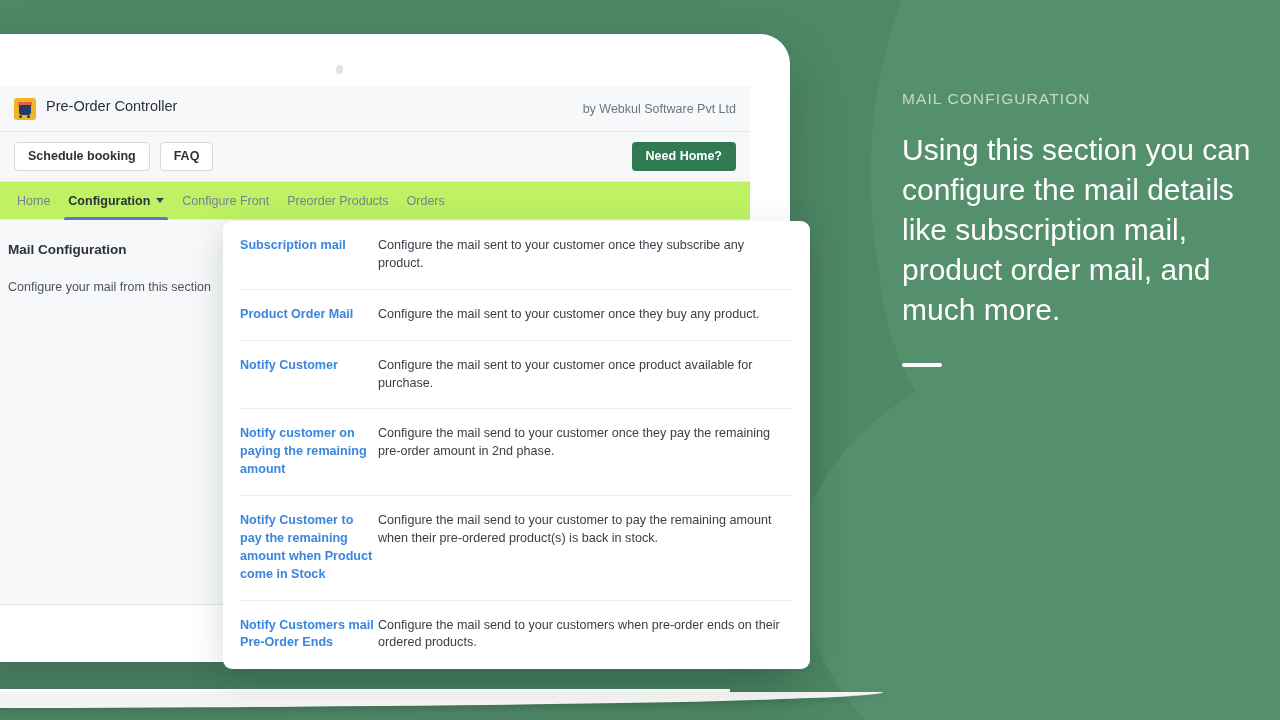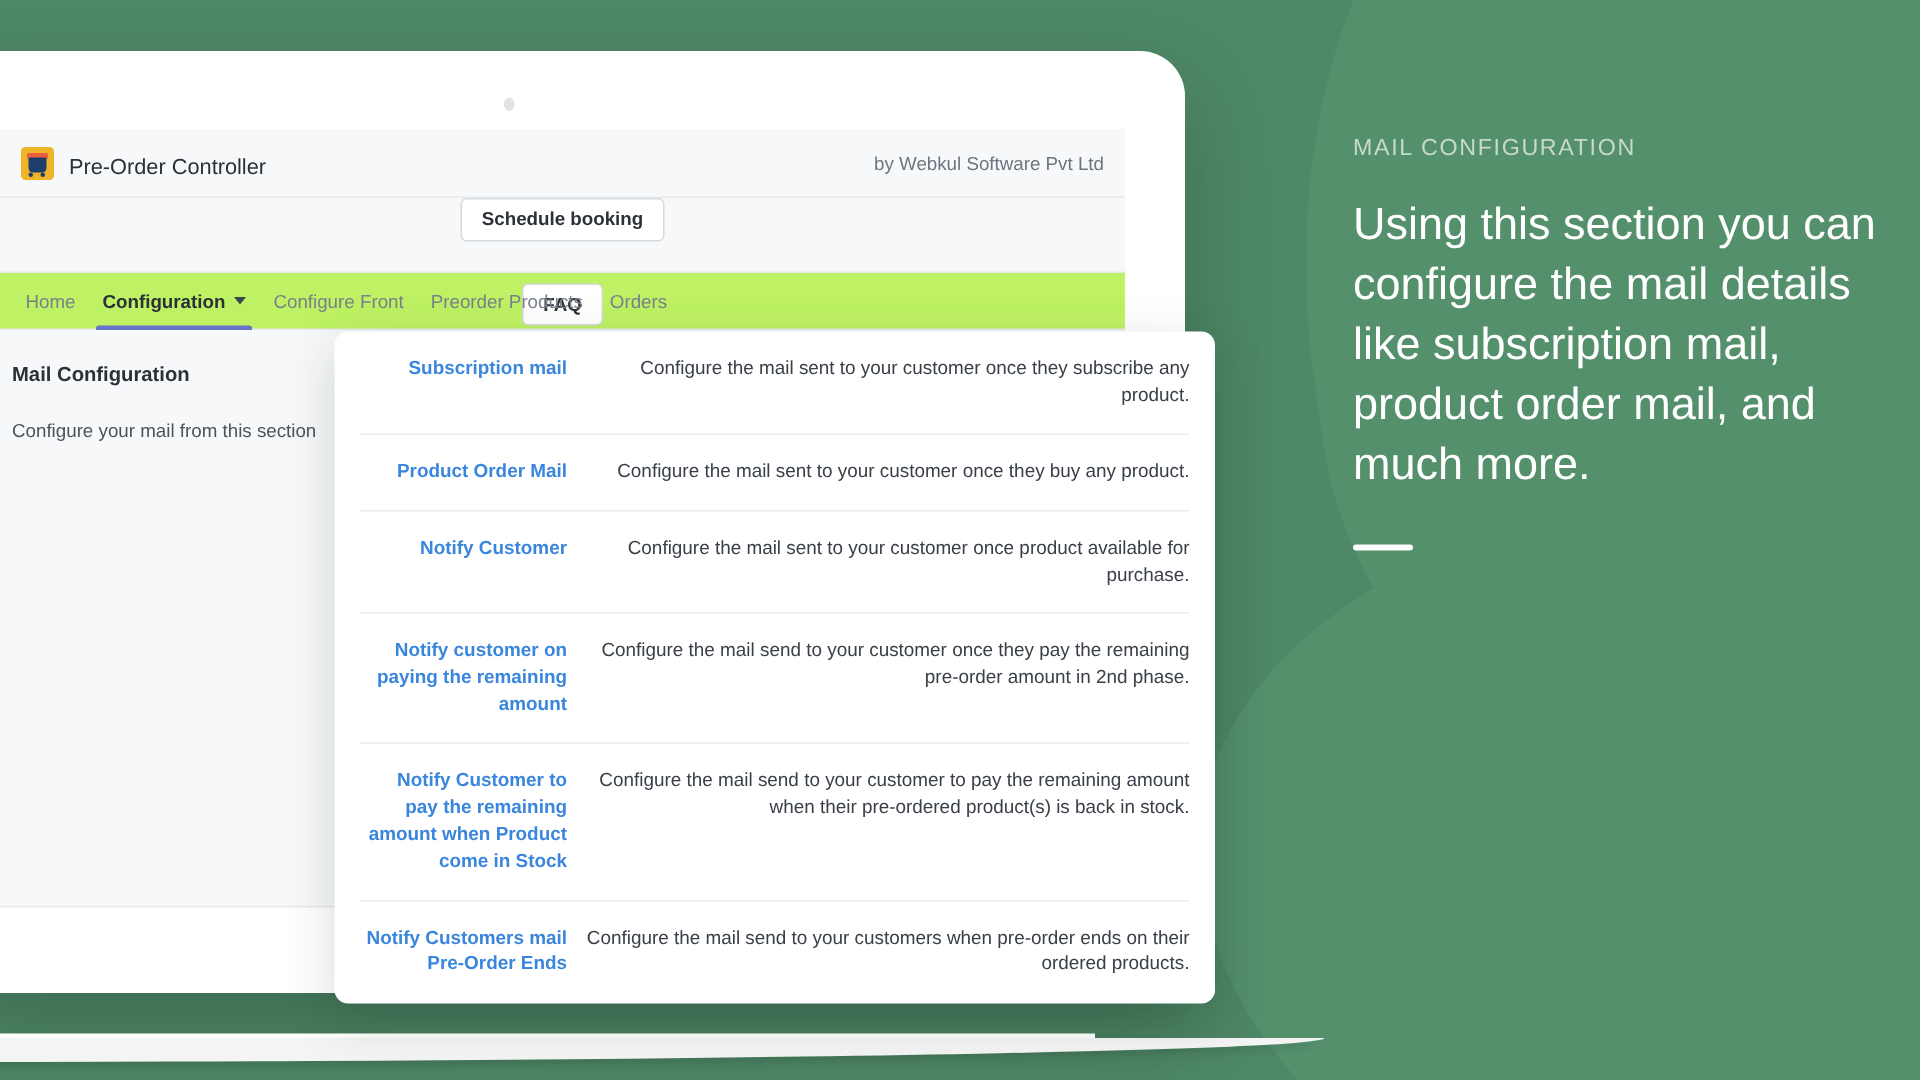--- a/index.html
+++ b/index.html
@@ -98,21 +98,21 @@
   }
 
   .app-topbar {
     height: 46px;
     background: #f7f8f9;
     border-bottom: 1px solid #e7e8ea;
     display: flex;
     align-items: center;
     padding: 0 14px;
   }
-  .brand { display: flex; align-items: flex-end; gap: 10px; }
+  .brand { display: flex; align-items: flex-start; gap: 10px; }
   .brand-logo {
     width: 22px; height: 22px;
     background: #f0b429;
     border-radius: 3px;
     position: relative;
     flex: 0 0 auto;
   }
   .brand-logo .cart-body {
     position: absolute;
     left: 5px; top: 7px;
@@ -146,22 +146,21 @@
     color: #6e7580;
   }
 
   .app-actionbar {
     height: 50px;
     background: #f7f8f9;
     border-bottom: 1px solid #e7e8ea;
     display: flex;
     align-items: center;
     padding: 0 14px;
-    gap: 28px;
-    flex-direction: column;
+    gap: 10px;
   }
   .btn-outline {
     background: #ffffff;
     border: 1px solid #d6d9dd;
     border-radius: 4px;
     font-size: 12.5px;
     font-weight: bold;
     color: #2c3138;
     padding: 7px 13px;
     line-height: 1;
@@ -261,21 +260,20 @@
     position: absolute;
     top: 221px;
     left: 223px;
     width: 587px;
     height: 448px;
     background: #ffffff;
     border-radius: 9px;
     box-shadow: 0 10px 34px rgba(20,40,30,0.17);
     overflow: hidden;
     padding: 0 17px;
-    text-align: right;
   }
   .mail-row {
     display: flex;
     align-items: flex-start;
     border-bottom: 1px solid #ececec;
     padding: 16px 0 16px 0;
   }
   .mail-row:last-child { border-bottom: none; }
   .mail-link {
     flex: 0 0 138px;

